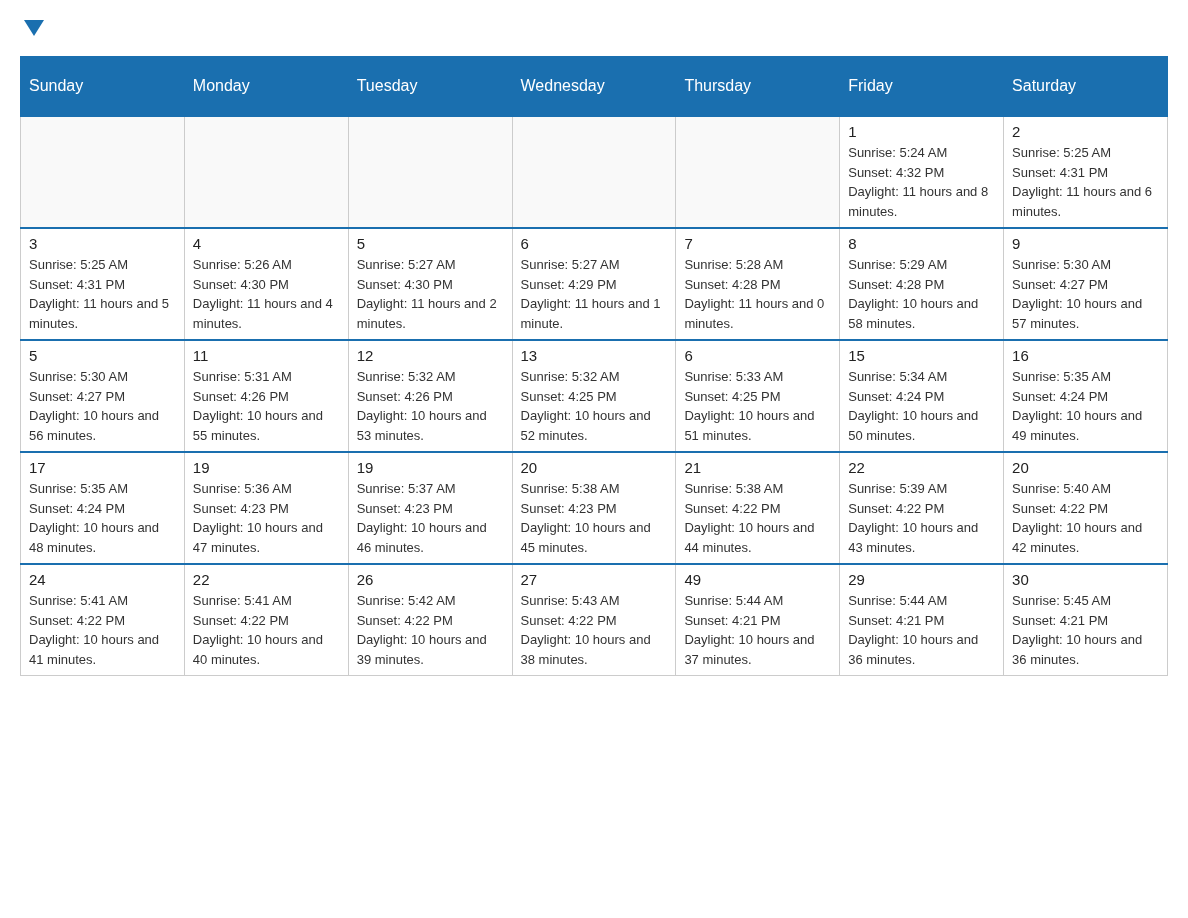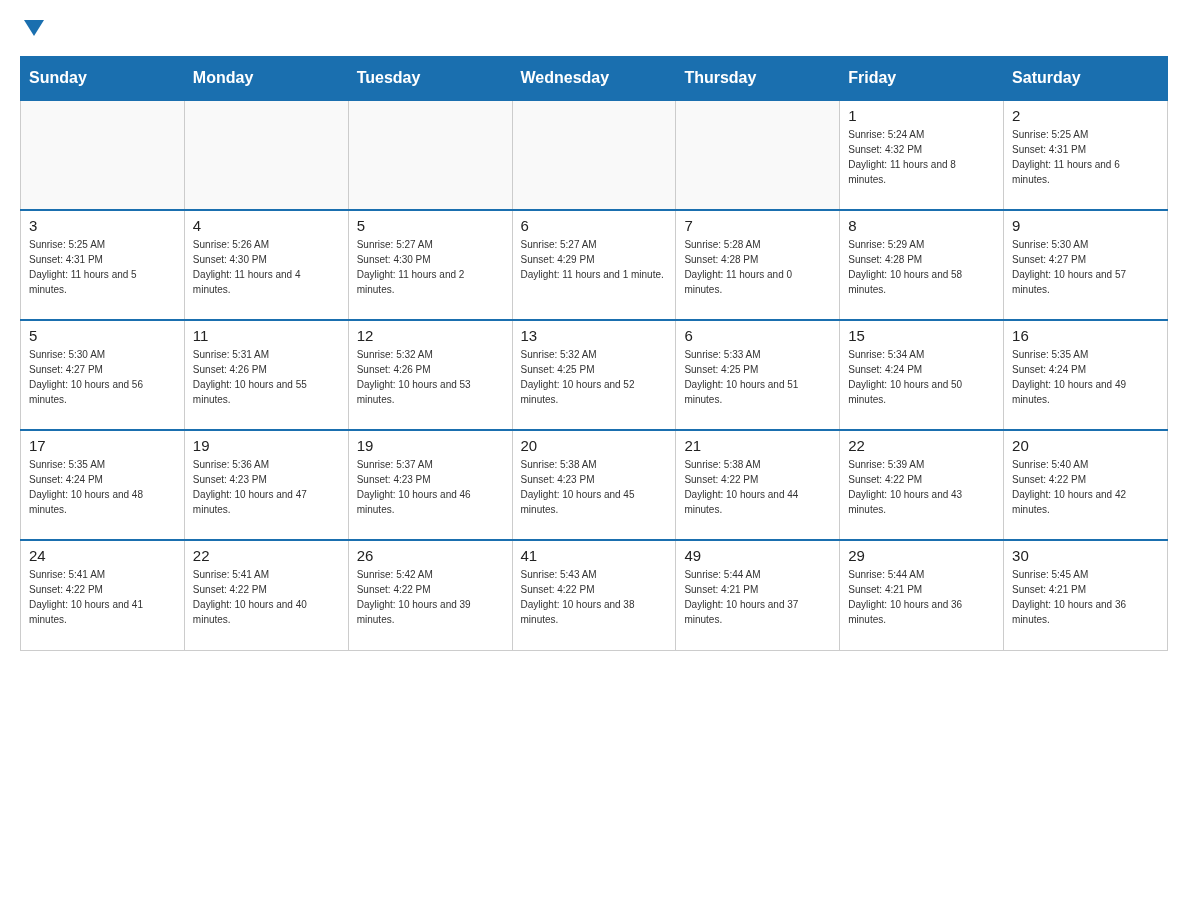--- a/index.html
+++ b/index.html
@@ -62,23 +62,23 @@
       margin-top: 6px;
     }
     .calendar-table {
       width: 100%;
       border-collapse: collapse;
       table-layout: fixed;
     }
     .calendar-table th {
       background-color: #1a6faf;
       color: #fff;
-      padding: 12px 8px;
+      padding: 20px 8px;
       font-size: 16px;
-      font-weight: bold;
+      font-weight: normal;
       text-align: left;
       border: 1px solid #1a6faf;
     }
     .calendar-table td {
       vertical-align: top;
       padding: 6px 8px;
       border: 1px solid #ccc;
       border-top: 2px solid #1a6faf;
       height: 110px;
       font-size: 13px;
@@ -90,21 +90,21 @@
       border-top: 2px solid #1a6faf;
     }
     .day-number {
       font-size: 15px;
       font-weight: normal;
       color: #222;
       display: block;
       margin-bottom: 3px;
     }
     .day-info {
-      font-size: 10px;
+      font-size: 13px;
       color: #333;
       line-height: 1.5;
     }
   </style>
 </head>
 <body>
 
 <div class="header">
   <div class="logo">
     <div class="logo-row">
@@ -244,21 +244,21 @@
         </td>
         <td>
           <span class="day-number">22</span>
           <div class="day-info">Sunrise: 5:41 AM<br>Sunset: 4:22 PM<br>Daylight: 10 hours and 40 minutes.</div>
         </td>
         <td>
           <span class="day-number">26</span>
           <div class="day-info">Sunrise: 5:42 AM<br>Sunset: 4:22 PM<br>Daylight: 10 hours and 39 minutes.</div>
         </td>
         <td>
-          <span class="day-number">41</span>
+          <span class="day-number">27</span>
           <div class="day-info">Sunrise: 5:43 AM<br>Sunset: 4:22 PM<br>Daylight: 10 hours and 38 minutes.</div>
         </td>
         <td>
           <span class="day-number">49</span>
           <div class="day-info">Sunrise: 5:44 AM<br>Sunset: 4:21 PM<br>Daylight: 10 hours and 37 minutes.</div>
         </td>
         <td>
           <span class="day-number">29</span>
           <div class="day-info">Sunrise: 5:44 AM<br>Sunset: 4:21 PM<br>Daylight: 10 hours and 36 minutes.</div>
         </td>

